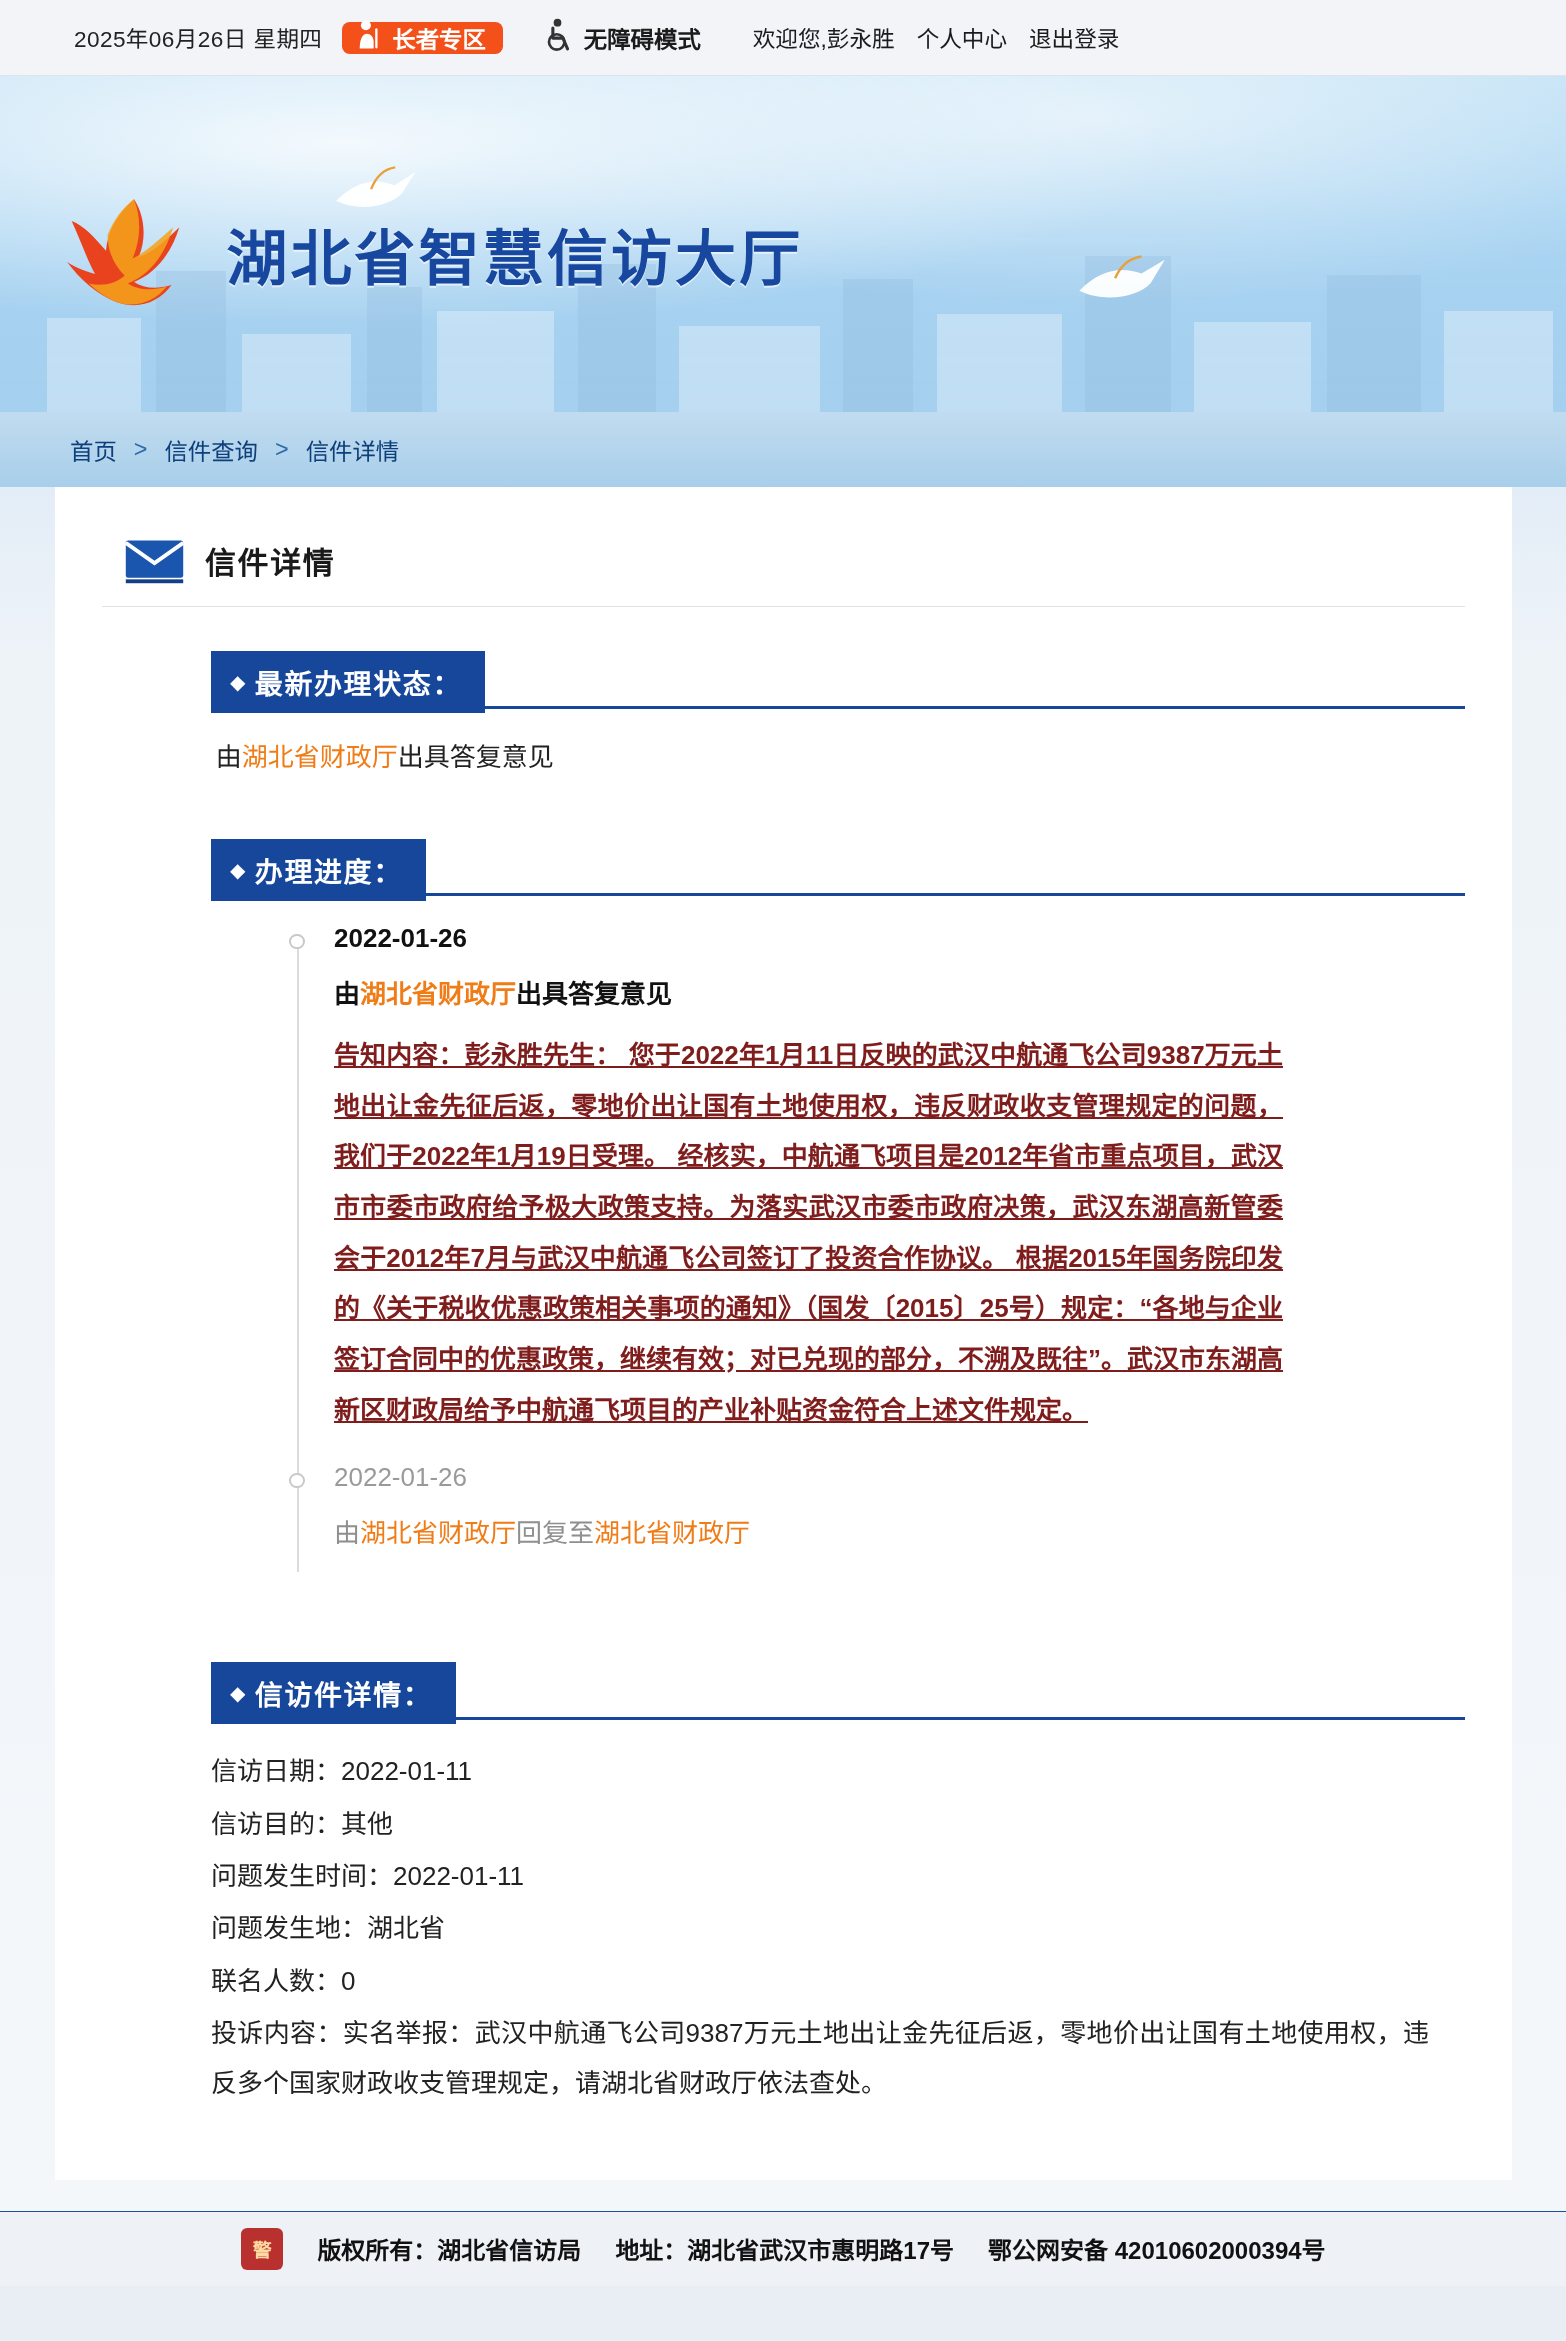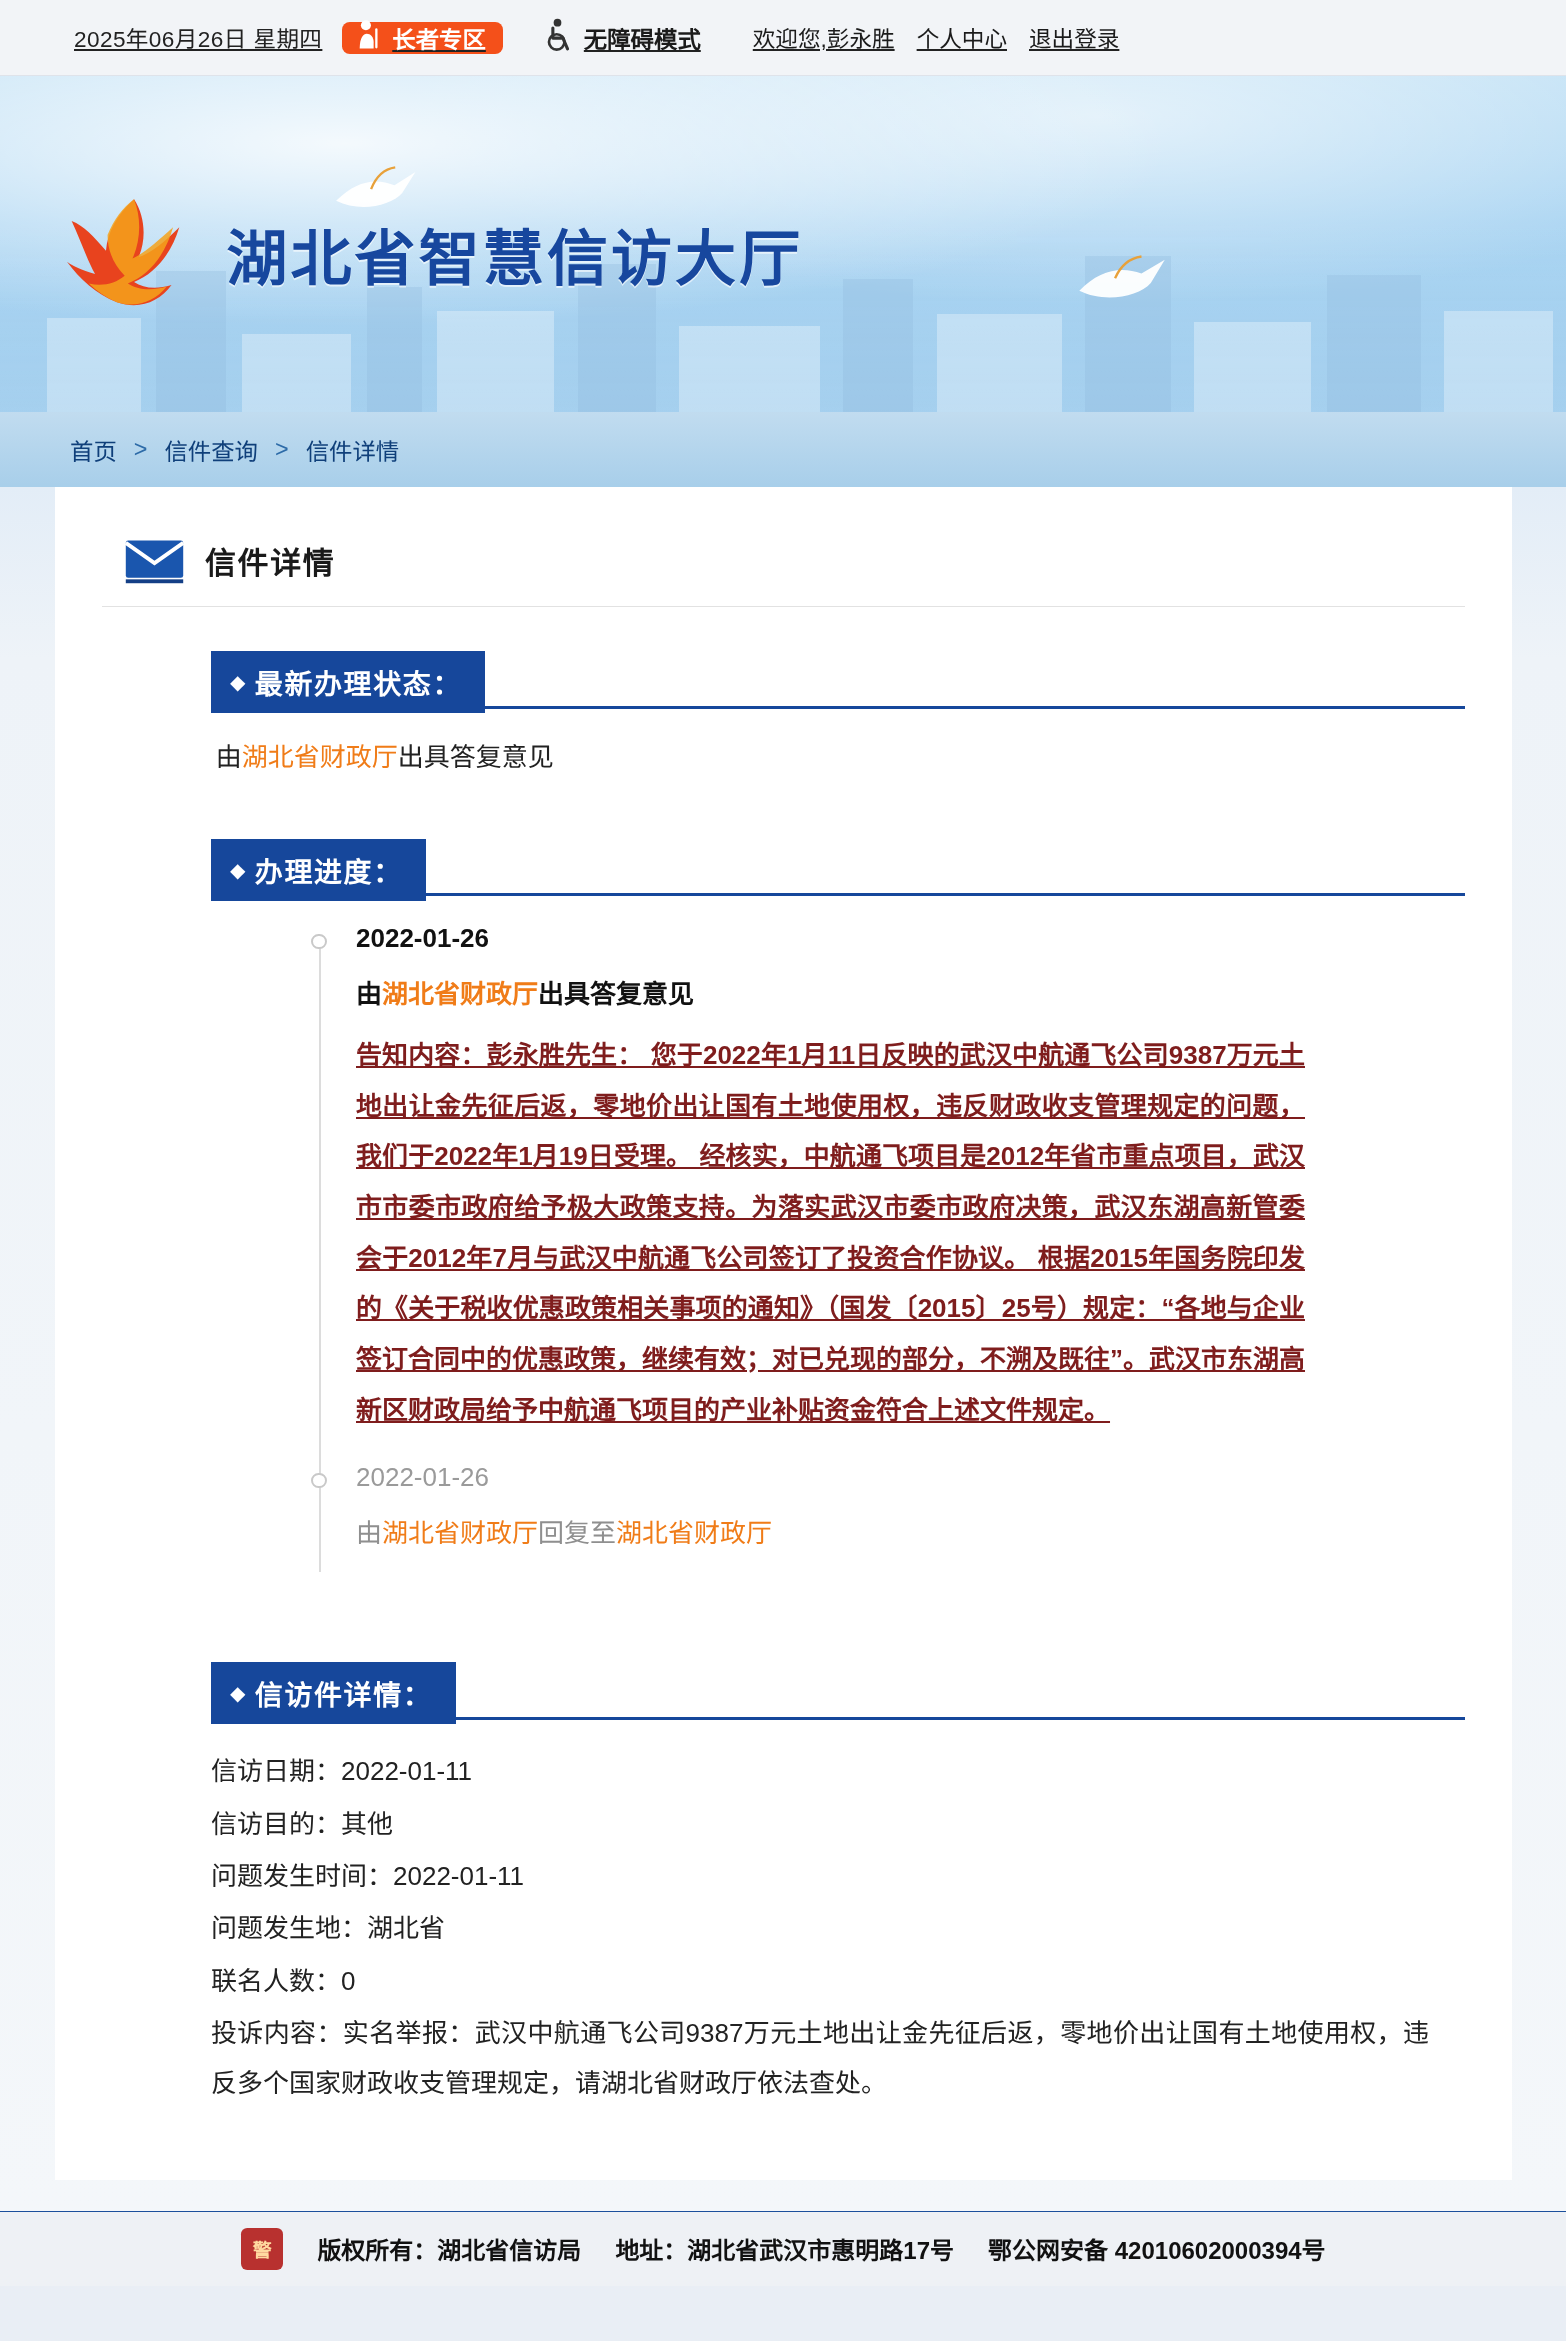--- a/index.html
+++ b/index.html
@@ -15,21 +15,20 @@
   .topbar {
     height: 76px;
     background: #f2f4f7;
     border-bottom: 0.8px solid #dfe3ea;
     display: flex;
     align-items: center;
     padding: 0 31px;
     font-size: 22.6px;
     color: #222;
     position: relative;
-    text-decoration: underline;
   }
   .topbar .date { margin-left: 43px; letter-spacing: 0.4px; }
   .elder-btn {
     margin-left: 20px;
     background: #f4501a;
     color: #fff;
     border-radius: 7.8px;
     height: 32px;
     display: flex;
     align-items: center;
@@ -167,21 +166,21 @@
   }
   .sec-body {
     font-size: 26px;
     color: #222;
     line-height: 1.75;
     padding-left: 4.7px;
   }
   .org { color: #f07c18; }
 
   
-  .timeline { margin-left: 108px; position: relative; padding-left: 37px; }
+  .timeline { margin-left: 86px; position: relative; padding-left: 37px; }
   .timeline:before {
     content: "";
     position: absolute;
     left: 0; top: 14px; bottom: 23.4px;
     width: 2.3px;
     background: #dcdcdc;
   }
   .tl-item { position: relative; padding: 0 0 26.5px 0; }
   .tl-dot {
     position: absolute;

